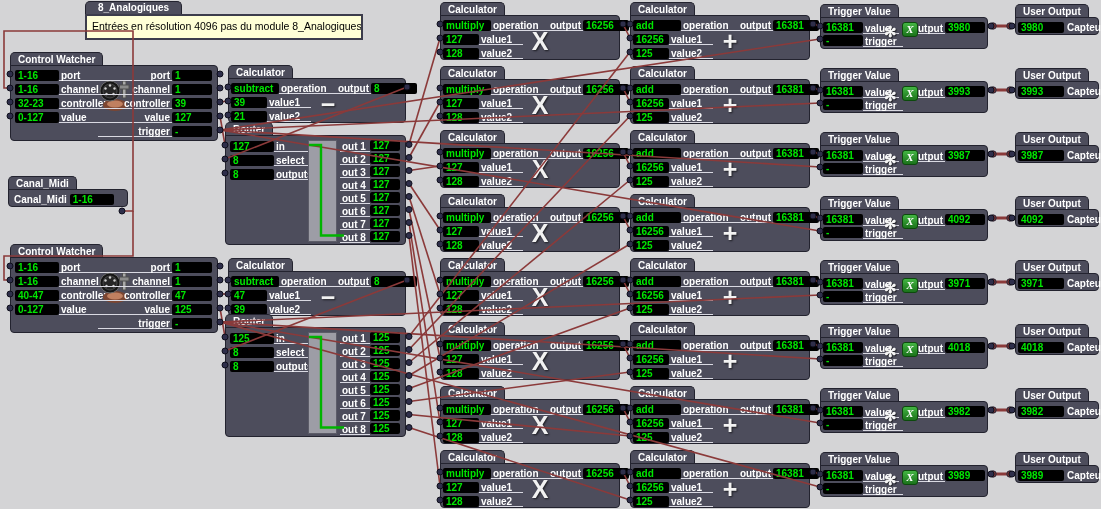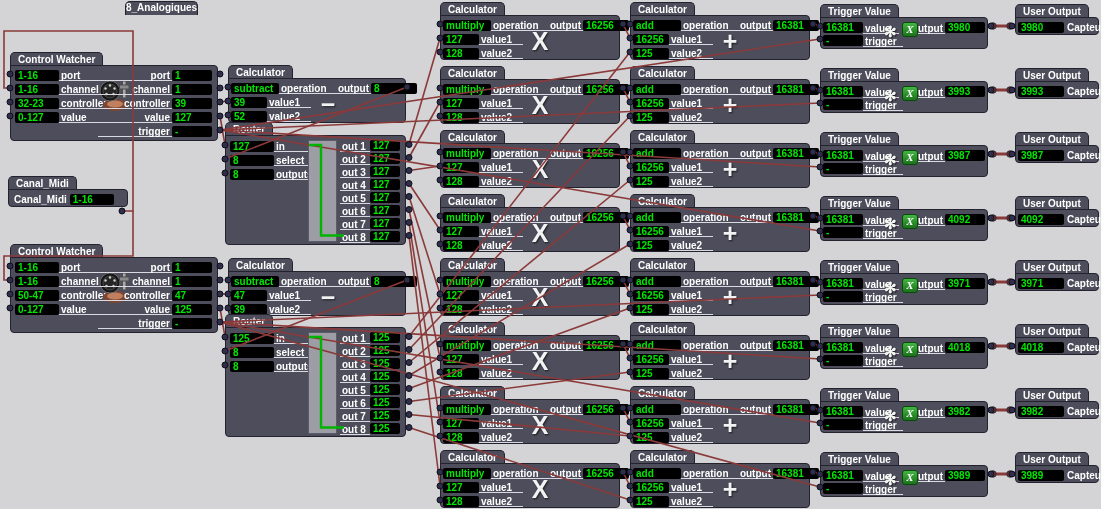--- a/index.html
+++ b/index.html
@@ -38,34 +38,35 @@
   .router-outs{position:absolute;left:112px;top:3px;width:66px;}
   
   .tv-ast{position:absolute;left:63px;top:5px;font-size:15px;color:#f5f5f5;
           text-shadow:1px 1px 1px rgba(0,0,0,.6);}
   .tv-x{position:absolute;left:81px;top:4px;width:16px;height:15px;line-height:15px;
         text-align:center;background:linear-gradient(#43b543,#1b731b);
         border:1px solid #0c4a0c;border-radius:3px;color:#fff;
         font:italic bold 11px "Liberation Serif",serif;box-sizing:border-box;}
   
   #comment-tab{position:absolute;left:85px;top:1px;z-index:1;height:13px;line-height:13px;
-               padding:0 0;background:#4d4d5c;color:#fff;border:1px solid #23232f;
-               border-bottom:none;border-radius:5px 5px 0 0;font:bold 10px "Liberation Sans",sans-serif;margin-left:40px;}
+               padding:0 12px;background:#4d4d5c;color:#fff;border:1px solid #23232f;
+               border-bottom:none;border-radius:5px 5px 0 0;font:bold 10px "Liberation Sans",sans-serif;}
   #comment-body{position:absolute;left:85px;top:14px;width:278px;height:26px;z-index:1;
                 background:#ffffd6;border:2px solid #3c3c4c;color:#000;
                 font:10.5px "Liberation Sans",sans-serif;padding:4px 5px;box-sizing:border-box;
                 white-space:nowrap;overflow:hidden;}
   #wires{position:absolute;left:0;top:0;width:1101px;height:509px;z-index:5;pointer-events:none;}
   #wires circle{pointer-events:auto;}
 </style>
 </head>
 <body>
 
 <div id="canvas">
   <div id="comment-tab">8_Analogiques</div>
+  <div id="comment-body">Entrées en résolution 4096 pas du module 8_Analogiques</div>
   <svg id="wires">
       <polyline points="122,211 133,211 133,31 4,31 4,88 10,88" fill="none" stroke="#8b3a3a" stroke-width="1.6"></polyline>
       <polyline points="133,211 133,256 4,256 4,280 10,280" fill="none" stroke="#8b3a3a" stroke-width="1.6"></polyline>
       <polyline points="220,102 228,101" fill="none" stroke="#8b3a3a" stroke-width="1.6"></polyline>
       <polyline points="220,116 225,145" fill="none" stroke="#8b3a3a" stroke-width="1.6"></polyline>
       <polyline points="220,294 228,294" fill="none" stroke="#8b3a3a" stroke-width="1.6"></polyline>
       <polyline points="220,308 225,337" fill="none" stroke="#8b3a3a" stroke-width="1.6"></polyline>
       <polyline points="407,87 225,159" fill="none" stroke="#8b3a3a" stroke-width="1.6"></polyline>
       <polyline points="407,280 225,351" fill="none" stroke="#8b3a3a" stroke-width="1.6"></polyline>
       <polyline points="220,130 820,39" fill="none" stroke="#8b3a3a" stroke-width="1.6"></polyline>
@@ -346,21 +347,21 @@
       <div class="cw-left">
         <div class="row">
             <span class="field w44">1-16</span>
             <span class="lbl w66">port</span>
           </div>
         <div class="row">
             <span class="field w44">1-16</span>
             <span class="lbl w66">channel</span>
           </div>
         <div class="row">
-            <span class="field w44">50-47</span>
+            <span class="field w44">40-47</span>
             <span class="lbl w66">controller</span>
           </div>
         <div class="row">
             <span class="field w44">0-127</span>
             <span class="lbl w66">value</span>
           </div>
       </div>
       <span class="cw-icon">
         <svg width="34" height="34" viewBox="0 0 34 34">
           <ellipse cx="16" cy="26" rx="12" ry="6" fill="#7c4632"></ellipse>
@@ -417,21 +418,21 @@
         <span class="lbl w52">operation</span>
         <span class="flex"></span>
         <span class="lbl w40 right">output</span>
         <span class="field w46">8</span>
       </div>
       <div class="row">
         <span class="field w36">39</span>
         <span class="lbl w44">value1</span>
       </div>
       <div class="row">
-        <span class="field w36">52</span>
+        <span class="field w36">21</span>
         <span class="lbl w44">value2</span>
       </div>
       <span class="opicon">−</span>
     </div>
   </div>
     <div class="module" style="left: 228px; top: 258px; width: 178px; height: 58px;">
     <div class="tab">Calculator</div>
     <div class="mbody pt2">
       <div class="row">
         <span class="field w48">subtract</span>

